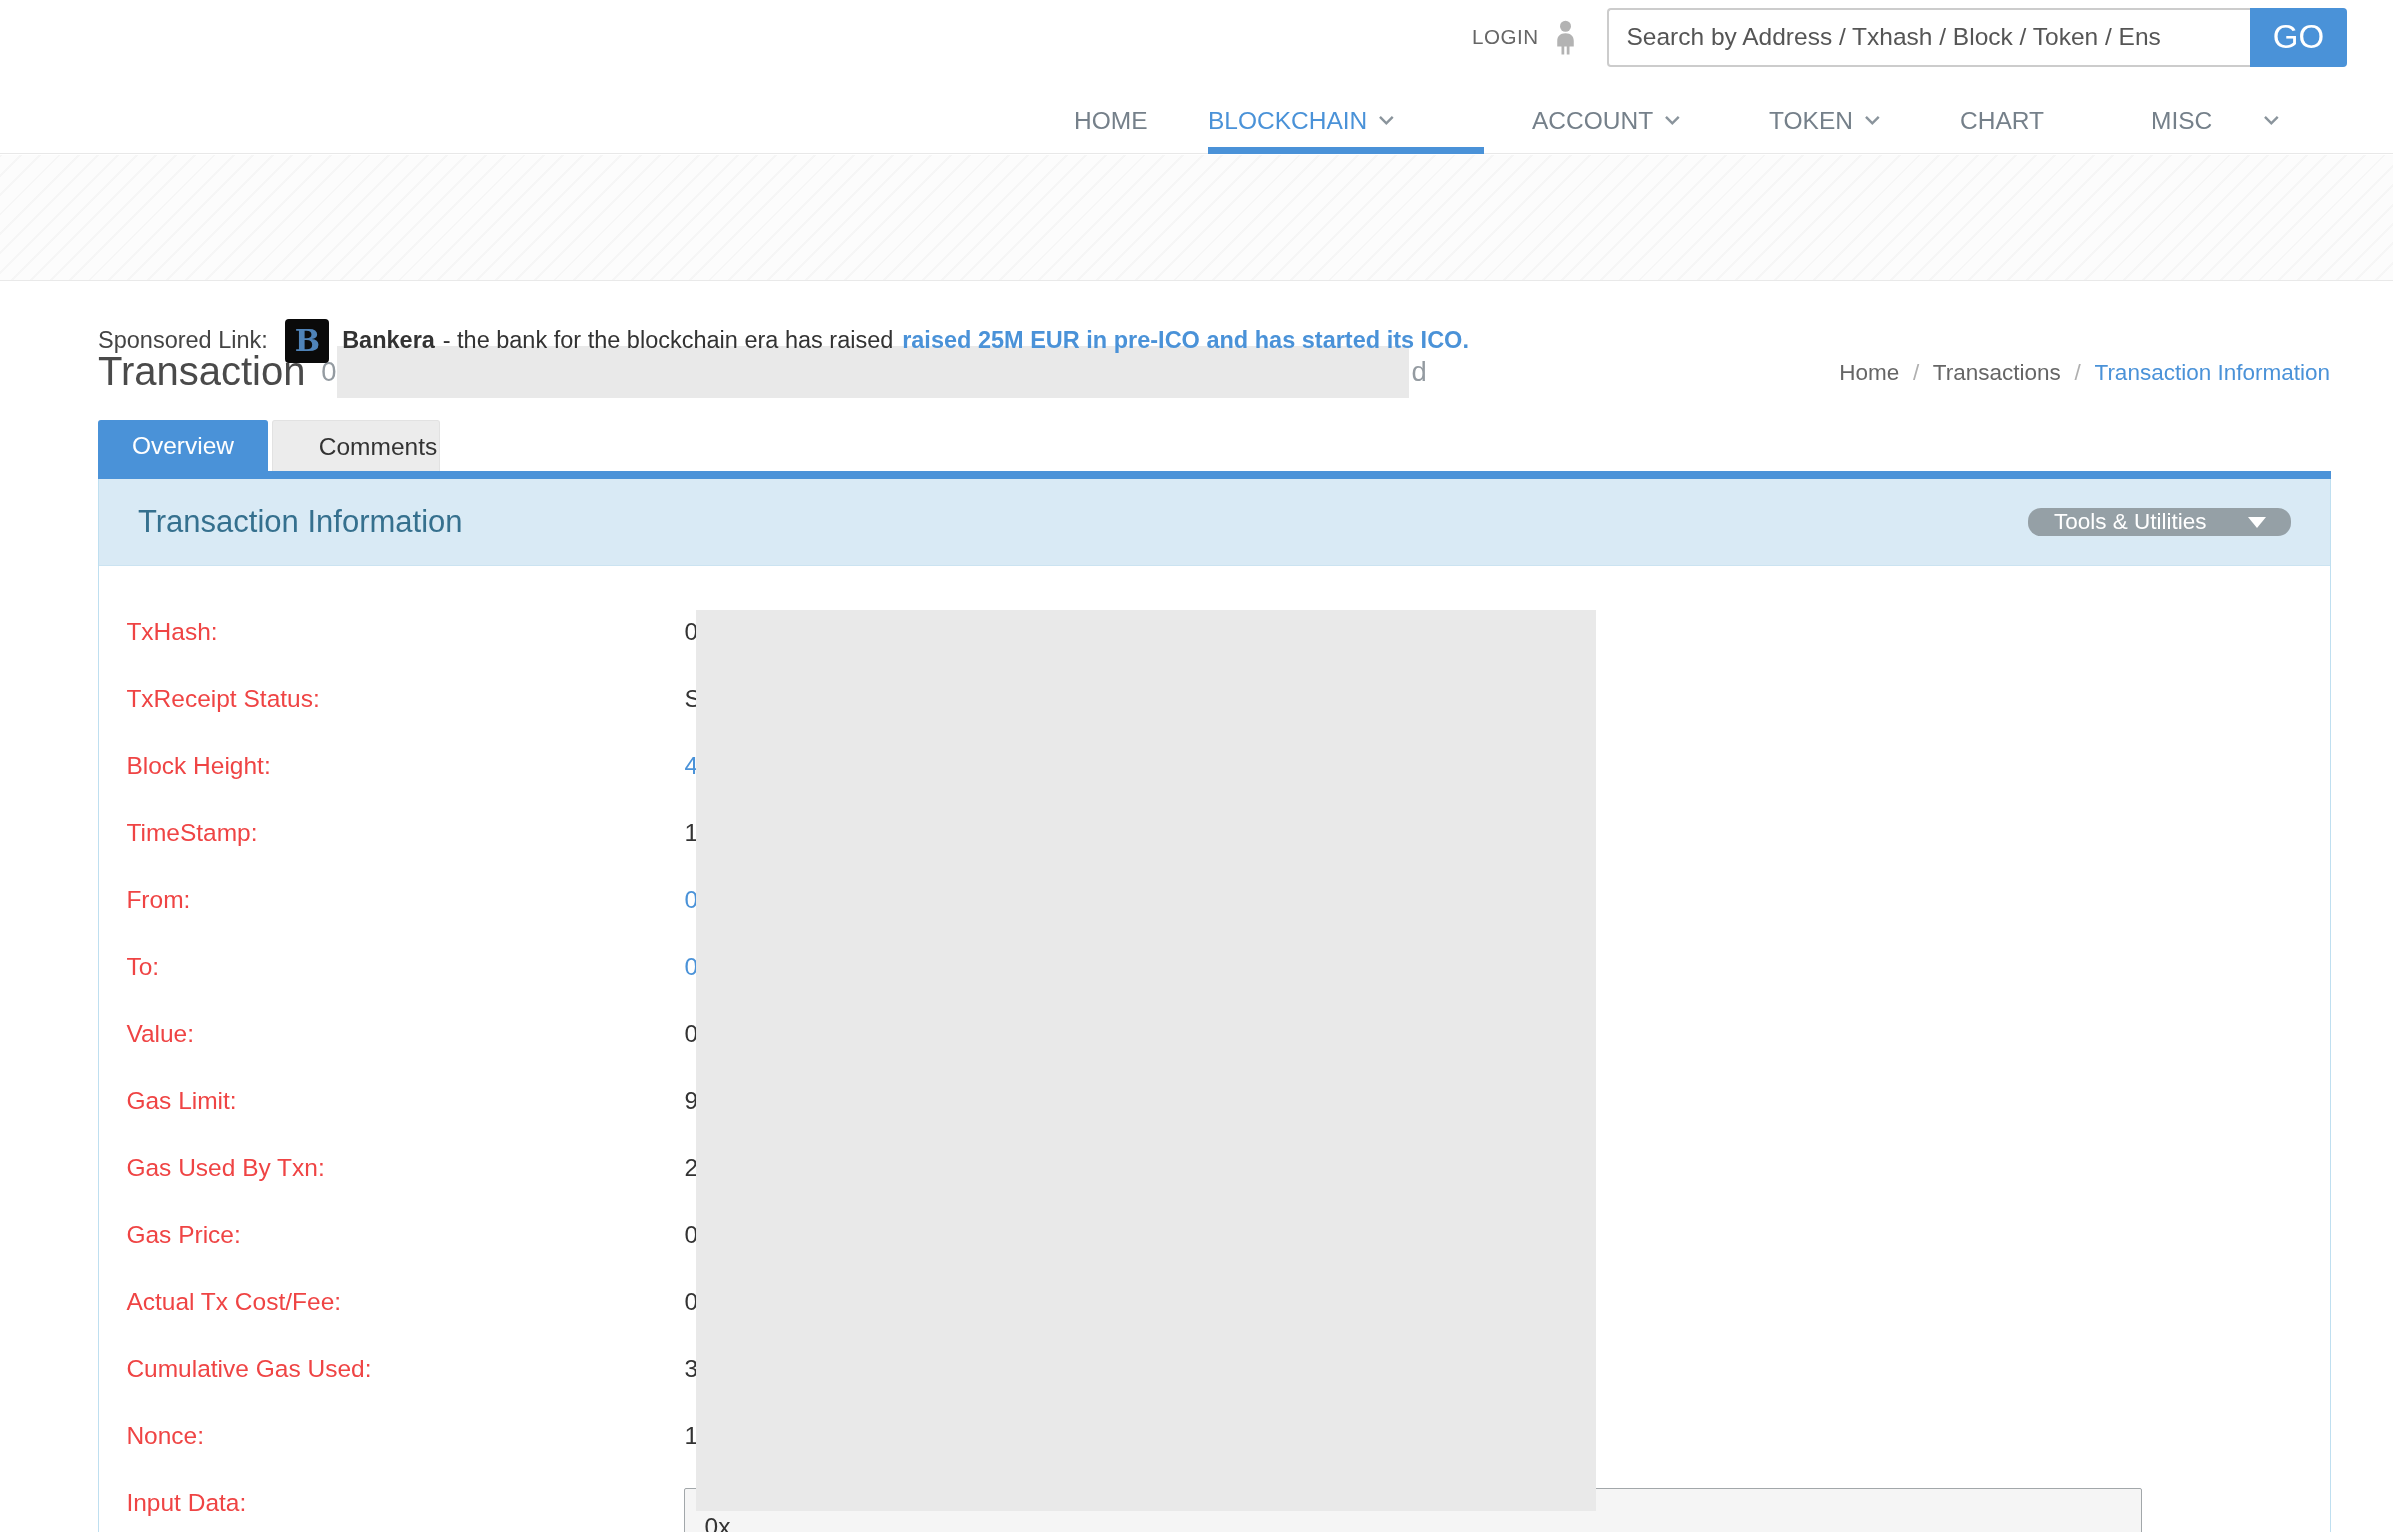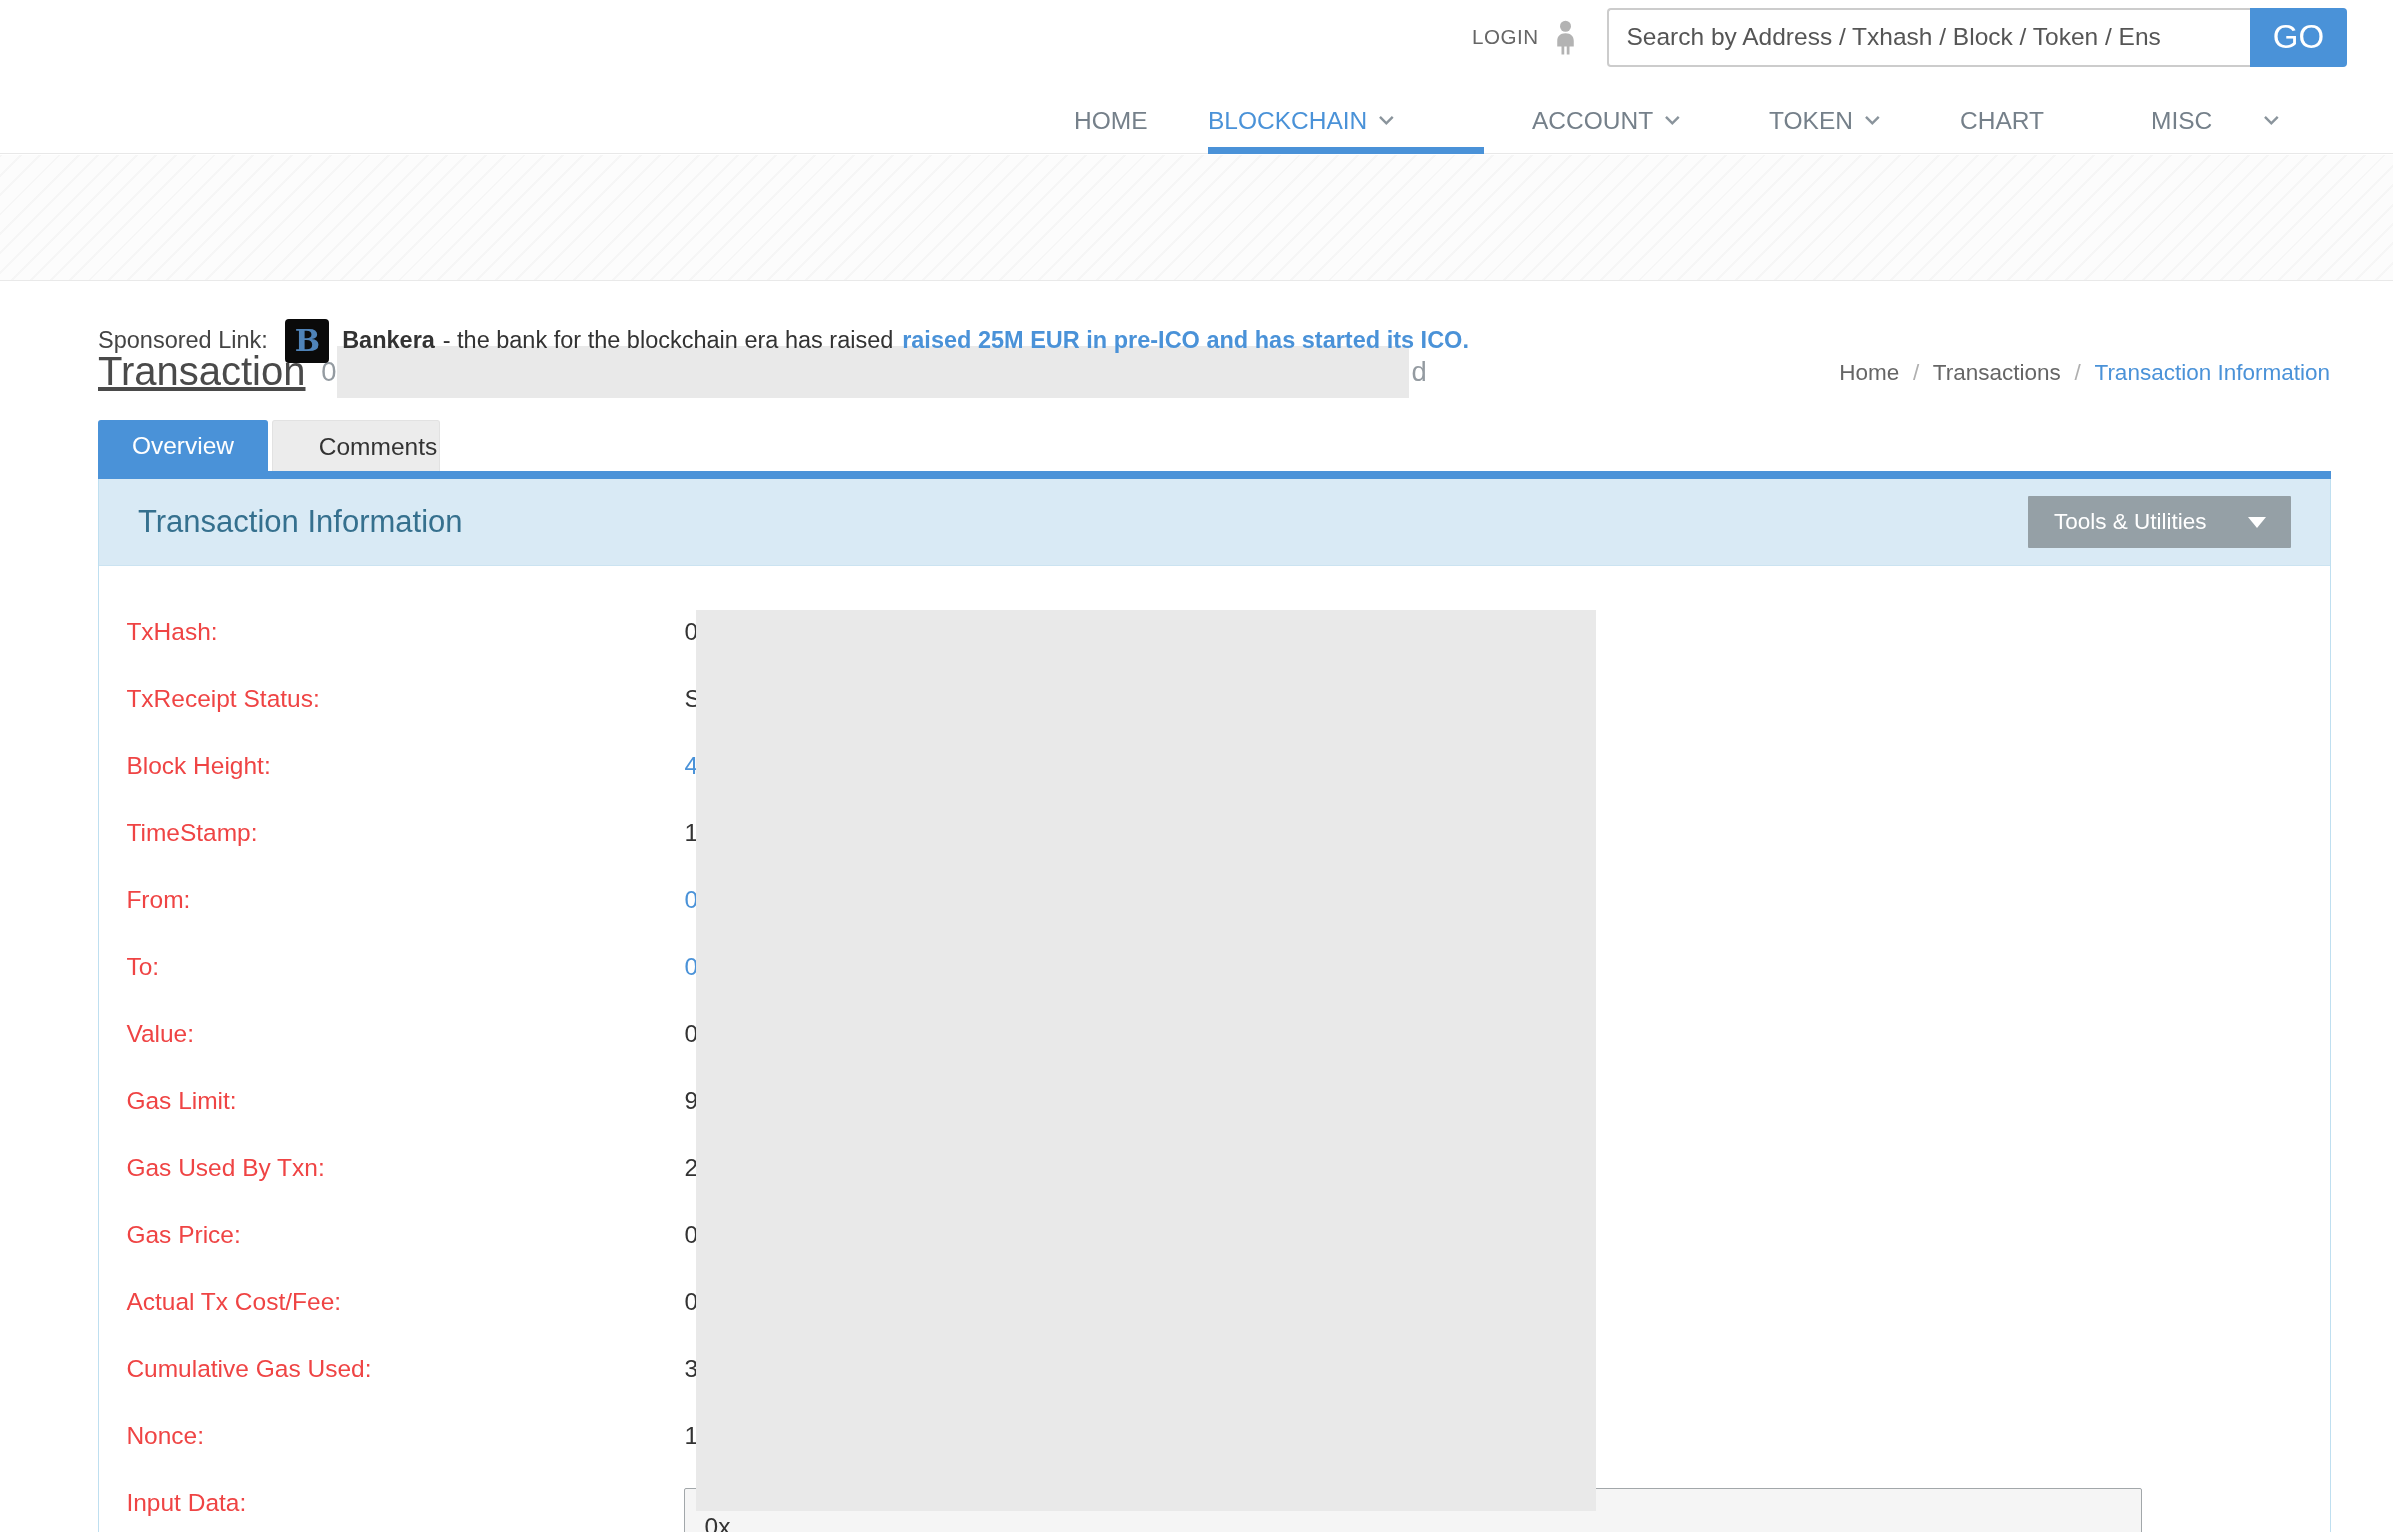--- a/index.html
+++ b/index.html
@@ -39,21 +39,21 @@
   .chev polyline { fill:none; stroke:#8a949c; stroke-width:2.5; }
   .nav-underline { position:absolute; left:1208px; top:52px; width:276px; height:6.9px; background:#4a92d8; }
 
   
   .titleband {
     position:absolute; top:155px; left:0; width:2394px; height:126px; background:#fcfcfc;
     background-image:repeating-linear-gradient(135deg, rgba(110,110,110,0.045) 0 2px, transparent 2px 13.7px);
     border-bottom:1px solid #e9e9e9;
   }
   .titlerow { position:absolute; left:98px; top:188px; height:57px; display:flex; align-items:center; }
-  .page-title { font-size:40px; font-weight:300; color:#4a4a4a; margin-right:15.7px;text-decoration:underline; }
+  .page-title { font-size:40px; font-weight:300; color:#4a4a4a; margin-right:15.7px; }
   .hash-frag { font-size:27.4px; color:#949ba1; }
   .hash-redact { width:1072px; height:52px; background:#e9e9e9; margin-left:-12.7px; }
   .hash-suffix { margin-left:2px; }
   .breadcrumb { position:absolute; right:64px; top:205px; display:flex; align-items:center; font-size:22.5px; }
   .crumb { color:#666; cursor:pointer; }
   .crumb-sep { color:#b0b0b0; margin:0 13.7px; }
   .crumb.active { color:#4a92d8; }
 
   
   .sponsored { position:absolute; left:98px; top:316px; height:49px; display:flex; align-items:center; font-size:23.5px; color:#333; }
@@ -67,21 +67,21 @@
   
   .tab { position:absolute; top:420px; height:52px; display:flex; align-items:center; justify-content:center; font-size:24.5px; cursor:pointer; border-radius:2.9px 2.9px 0 0; }
   .tab-overview { left:98px; width:170px; background:#4a92d8; color:#fff; }
   .tab-comments { left:272px; width:168px; background:#ececec; color:#333; border:1px solid #e2e2e2; border-bottom:none;padding-left:44px; }
   .bluebar { position:absolute; top:471px; left:98px; width:2233px; height:7.8px; background:#4a92d8; }
 
   
   .panel { position:absolute; top:479px; left:98px; width:2233px; height:1054px; background:#fff; border-left:1px solid #bfdff0; border-right:1px solid #bfdff0; }
   .panel-heading { height:87px; background:#d9eaf5; border-bottom:1px solid #cbe3f1; display:flex; align-items:center; justify-content:space-between; padding:0 39px; }
   .panel-title { font-size:31px; font-weight:400; color:#35708e; }
-  .tools-button { height:52px; background:#95a0a6; border:none; border-radius:1px; color:#fff; font-family:"Liberation Sans", sans-serif; font-size:22.5px; display:flex; align-items:center; padding:0 25.5px; cursor:pointer; }
+  .tools-button { height:28px; background:#95a0a6; border:none; border-radius:13px; color:#fff; font-family:"Liberation Sans", sans-serif; font-size:22.5px; display:flex; align-items:center; padding:0 25.5px; cursor:pointer; }
   .tools-caret { width:0; height:0; border-left:9.8px solid transparent; border-right:9.8px solid transparent; border-top:11.8px solid #fff; margin-left:41px; }
 
   .panel-body { position:relative; padding-top:32px; }
   .trow { height:67px; display:flex; align-items:center; padding-left:27.4px; }
   .tlabel { width:558px; font-size:24.5px; color:#ef4444; }
   .tvalue { font-size:24.5px; color:#333; }
   .trow.linkrow .tvalue { color:#4a92d8; cursor:pointer; }
 
   .input-textarea {
     position:absolute; left:585px; top:1009px; width:1458px; height:294px;

